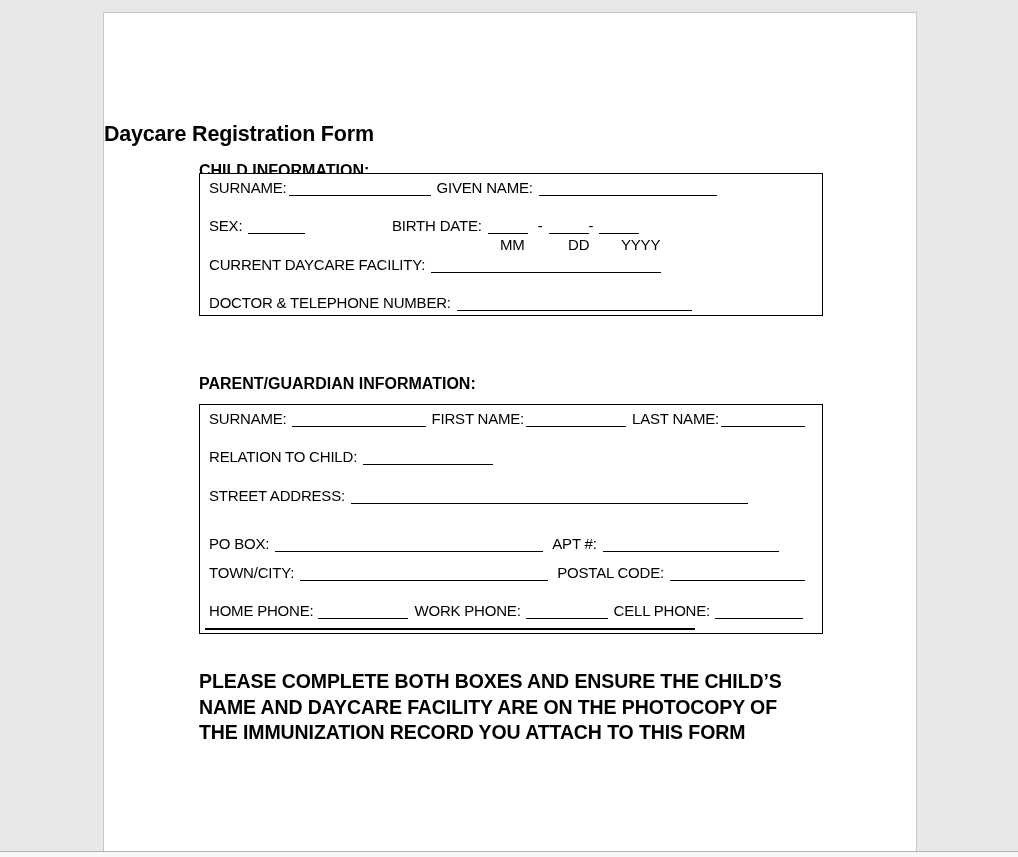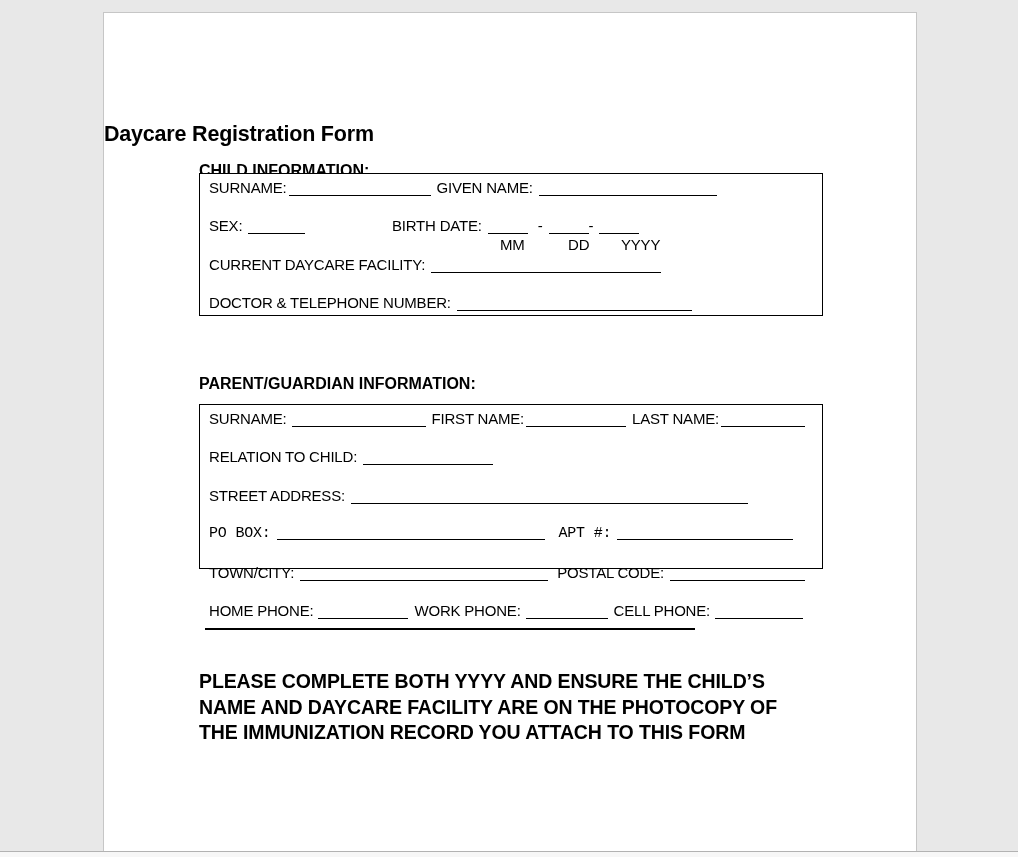--- a/index.html
+++ b/index.html
@@ -27,21 +27,21 @@
     font-size:16px; font-weight:bold; line-height:18px;
   }
   .heading-child  { top:149px; }
   .heading-parent { top:362px; }
 
   .form-box {
     position:absolute; left:95px; width:624px;
     background:#fff; border:1.8px solid #000;
   }
   .box-child  { top:160px; height:143px; }
-  .box-parent { top:391px; height:165px;padding-left:48px; }
+  .box-parent { top:391px; height:230px;padding-left:48px; }
 
   .brow {
     position:absolute; left:9px; right:4px;
     font-size:15px; line-height:19px; letter-spacing:-0.2px;
     white-space:nowrap;
   }
   .u {
     display:inline-block; height:14px;
     border-bottom:1.4px solid #000;
     vertical-align:-3px;
@@ -118,42 +118,42 @@
       </div>
 
       <div class="brow" style="top:42px;">
         <span>RELATION TO CHILD:</span><span class="u" style="width:130px; margin-left:6px;"></span>
       </div>
 
       <div class="brow" style="top:81px;">
         <span>STREET ADDRESS:</span><span class="u" style="width:397px; margin-left:6px;"></span>
       </div>
 
-      <div class="brow" style="top:119px;font-family:Liberation Mono, monospace;">
+      <div class="brow" style="top:129px;">
         <span>PO BOX:</span><span class="u" style="width:268px; margin-left:6px;"></span>
         <span style="margin-left:5px;">APT #:</span><span class="u" style="width:176px; margin-left:6px;"></span>
       </div>
 
       <div class="brow" style="top:158px;">
         <span>TOWN/CITY:</span><span class="u" style="width:248px; margin-left:6px;"></span>
         <span style="margin-left:5px;">POSTAL CODE:</span><span class="u" style="width:135px; margin-left:6px;"></span>
       </div>
 
       <div class="brow" style="top:196px;">
         <span>HOME PHONE:</span><span class="u" style="width:90px; margin-left:5px;"></span>
         <span style="margin-left:2px;">WORK PHONE:</span><span class="u" style="width:82px; margin-left:5px;"></span>
         <span style="margin-left:2px;">CELL PHONE:</span><span class="u" style="width:88px; margin-left:5px;"></span>
       </div>
 
       <div class="extra-line"></div>
 
     </div>
 
     <div class="notice">
-      <div>PLEASE COMPLETE BOTH YYYY AND ENSURE THE CHILD’S</div>
+      <div>PLEASE COMPLETE BOTH BOXES AND ENSURE THE CHILD’S</div>
       <div>NAME AND DAYCARE FACILITY ARE ON THE PHOTOCOPY OF</div>
       <div>THE IMMUNIZATION RECORD YOU ATTACH TO THIS FORM</div>
     </div>
 
   </div>
 
   <div class="bottom-strip"></div>
 
 </div>
 

